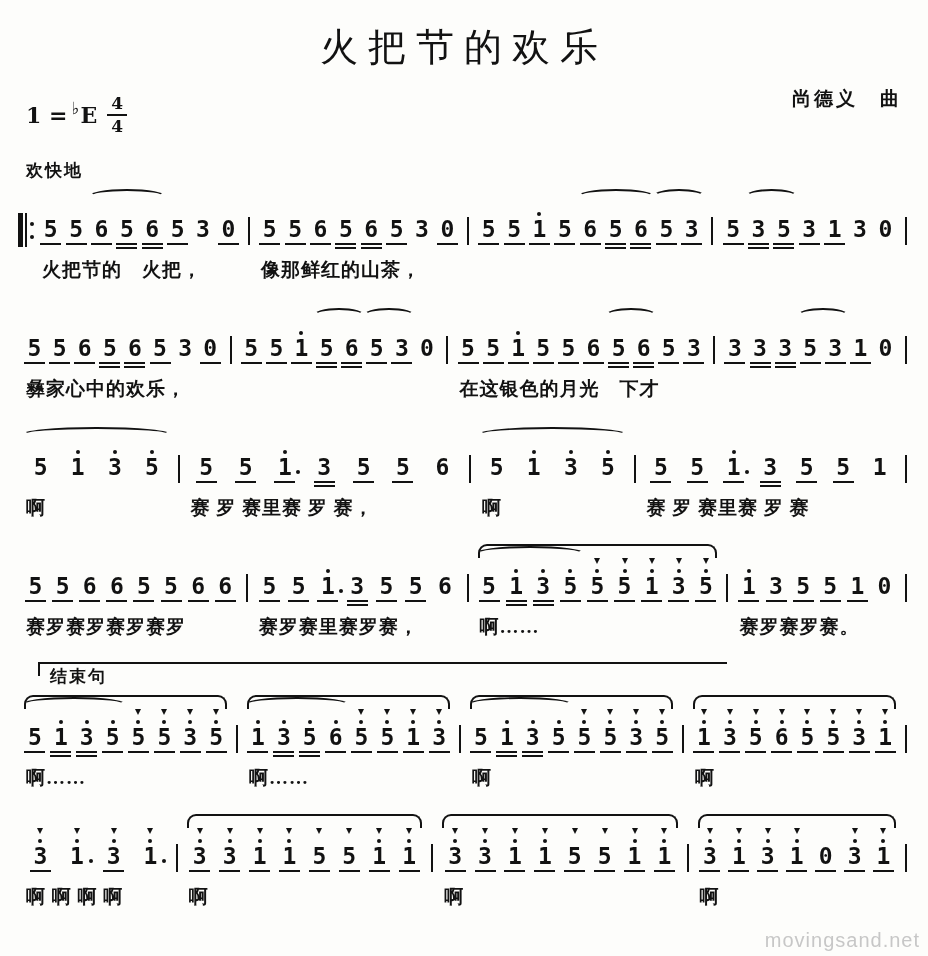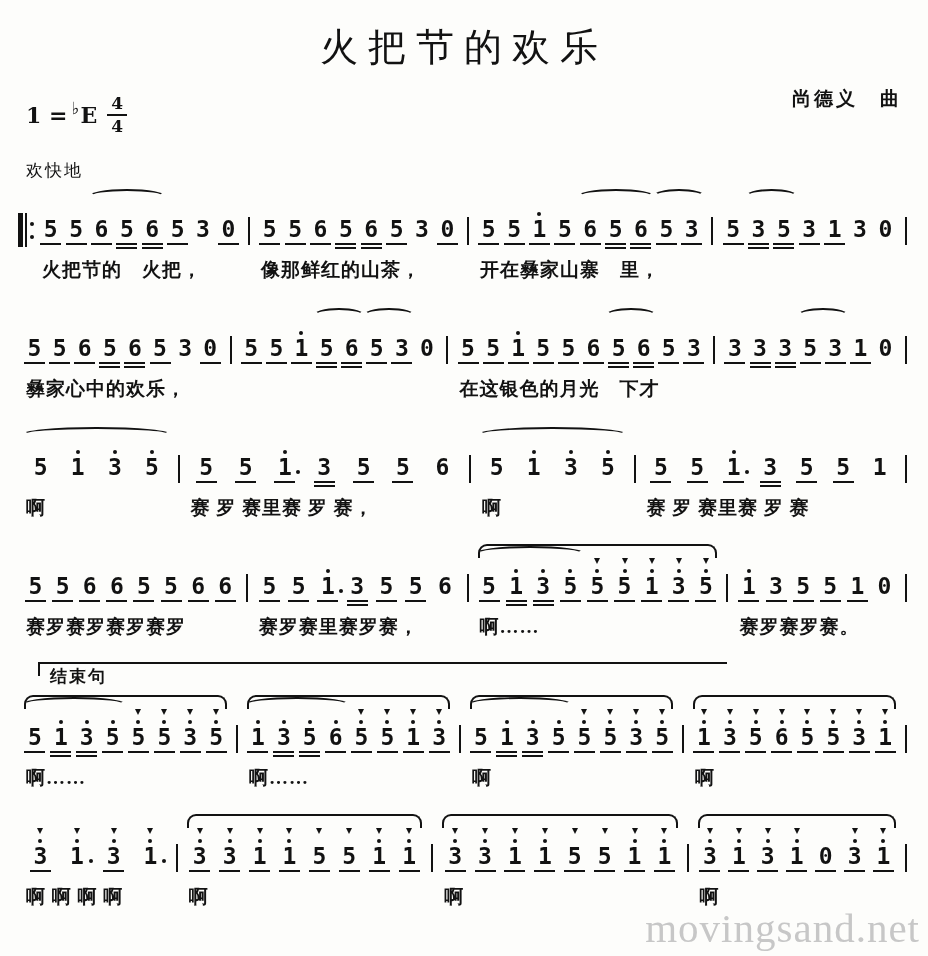--- a/index.html
+++ b/index.html
@@ -21,21 +21,21 @@
     font-weight:bold;font-size:22px;font-family:"DejaVu Serif",serif;
   }
   .keysig .flat{font-size:17px;position:relative;top:-7px;margin:0 1px 0 4px;}
   .frac{display:inline-flex;flex-direction:column;align-items:center;
     line-height:1;font-size:17px;font-weight:bold;margin-left:10px;
     font-family:"DejaVu Serif",serif;}
   .frac .num{border-bottom:2px solid #121212;padding:0 4px 2px 4px;}
   .frac .den{padding-top:2px;}
   .credits{position:absolute;right:0;top:0;text-align:right;
     font-size:19px;font-weight:bold;line-height:1.9;letter-spacing:3px;}
-  .tempo{margin:0 0 4px 26px;font-size:17px;font-weight:normal;letter-spacing:2px;}
+  .tempo{margin:0 0 4px 26px;font-size:17px;font-weight:bold;letter-spacing:2px;}
   
   .score{padding:0 18px;}
   .system{display:flex;align-items:flex-start;margin-bottom:22px;}
   .mcol{display:flex;flex-direction:column;min-width:0;}
   .mnotes{position:relative;display:flex;align-items:flex-end;padding:15px 4px 0 4px;}
   .group{position:relative;display:flex;align-items:flex-end;justify-content:space-around;}
   .tok{position:relative;display:flex;flex-direction:column;align-items:center;width:21px;}
   .stac{height:9px;display:flex;align-items:flex-start;justify-content:center;}
   .tri{width:0;height:0;border-left:3.5px solid transparent;border-right:3.5px solid transparent;border-top:6px solid #121212;}
   .hdot{height:7px;display:flex;align-items:center;justify-content:center;}
@@ -57,21 +57,21 @@
   .rep .dots{display:flex;flex-direction:column;gap:9px;margin-left:3px;}
   .rep .dots i{width:4px;height:4px;background:#121212;border-radius:50%;display:block;}
   .mlyric{font-size:19px;font-weight:bold;padding:7px 2px 0 8px;white-space:nowrap;
     letter-spacing:1px;min-height:24px;}
   
   .section-head{position:relative;margin:2px 0 4px 20px;height:28px;}
   .section-line{position:absolute;left:0;top:0;width:79%;border-top:2px solid #121212;}
   .section-line::before{content:"";position:absolute;left:0;top:0;width:2px;height:12px;background:#121212;}
   .section-label{position:absolute;left:12px;top:3px;font-size:17px;font-weight:bold;letter-spacing:2px;}
   .watermark{position:absolute;right:8px;bottom:4px;
-    font-family:Liberation Serif, serif;font-size:41px;color:#c7c7c7;letter-spacing:1px;}
+    font-family:Liberation Sans, sans-serif;font-size:20px;color:#c7c7c7;letter-spacing:1px;}
 </style>
 </head>
 <body>
 
 <div class="sheet">
 
   <div class="title">火把节的欢乐</div>
 
   <div class="meta-row">
     <div class="keysig">
@@ -339,21 +339,20 @@
               <div class="tok">
                 <div class="stac"></div>
                 <div class="hdot"></div>
                 <div class="dig">3</div>
                 <div class="uls">
                   <div class="ul"></div>
                 </div>
               </div>
             </div>
           </div>
-          <div class="mlyric">开在彝家山寨　里，</div>
         </div>
         <div class="barcol">
           <div class="bar"></div>
         </div>
         <div class="mcol" style="flex-grow: 7;">
           <div class="mnotes">
             <div class="group" style="flex-grow: 1;">
               <div class="tok">
                 <div class="stac"></div>
                 <div class="hdot"></div>

